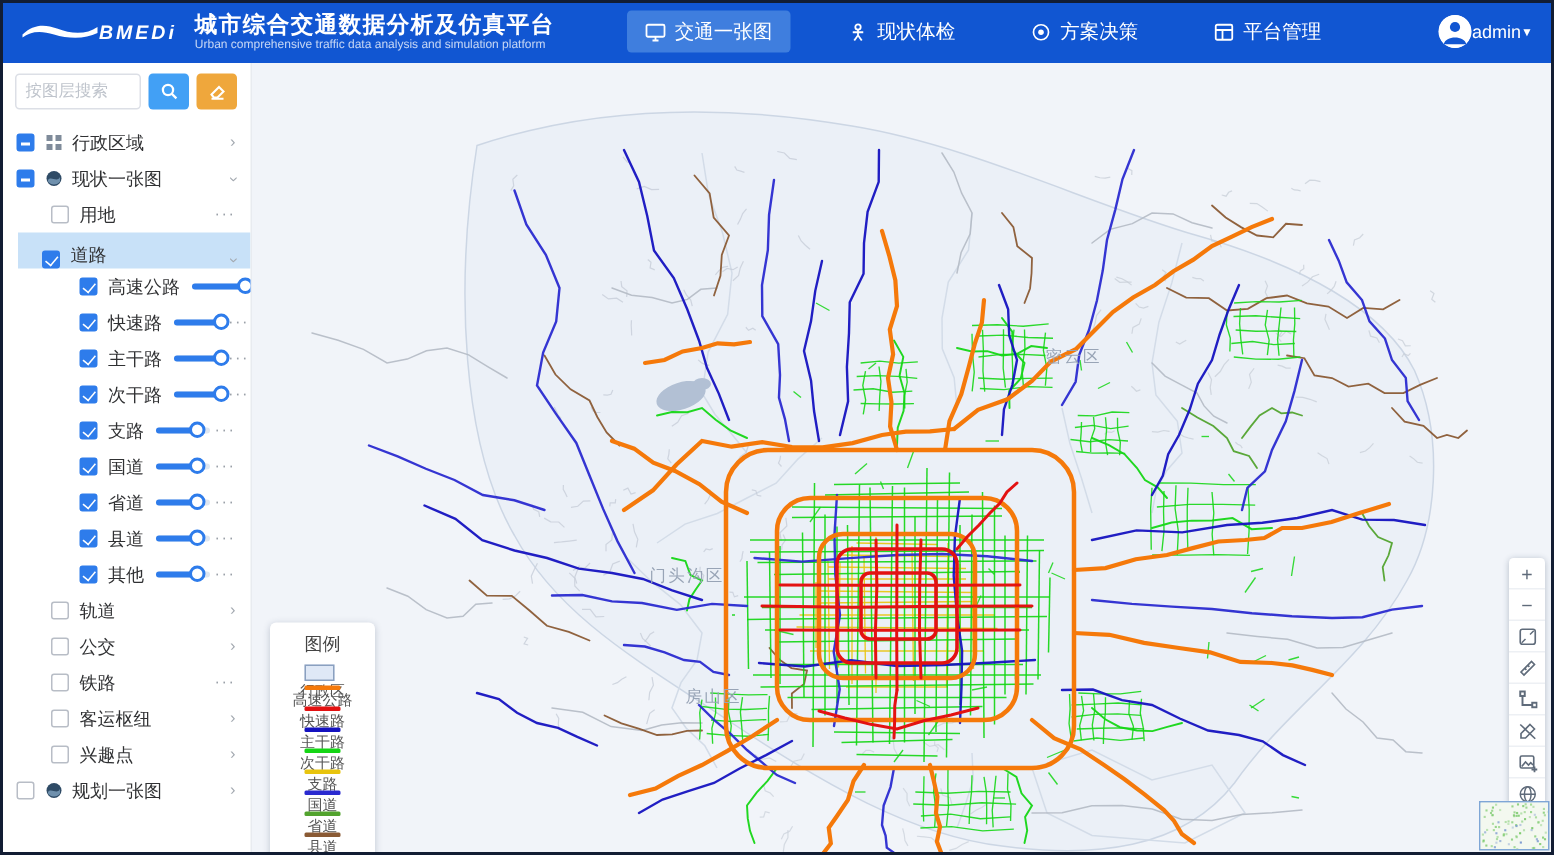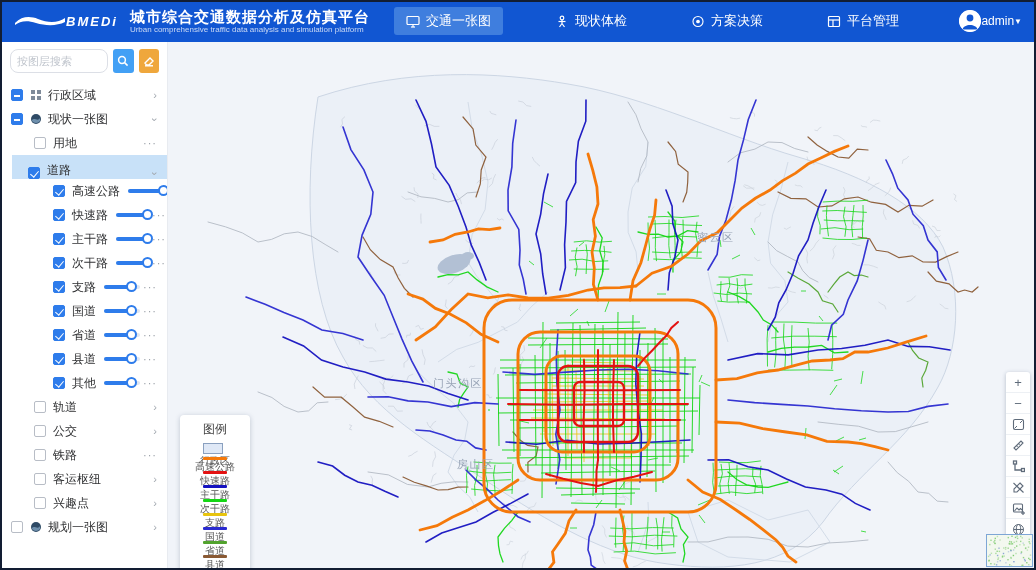--- a/index.html
+++ b/index.html
@@ -8,34 +8,34 @@
   .app::after{content:"";position:absolute;inset:0;border:2px solid #121d33;pointer-events:none;z-index:90;}
 
   
   .header{position:absolute;left:0;top:0;width:1036px;height:42px;background:#1156d2;display:flex;align-items:center;padding:0 14px;color:#fff;z-index:20;}
   .logo{display:flex;align-items:flex-start;margin-right:12px;line-height:1;}
   .logo .wave{display:block;}
   .logo .logo-text{font-size:13px;font-weight:bold;letter-spacing:2px;font-style:italic;}
   .titleblock{line-height:1.15;}
   .title-cn{font-size:15px;font-weight:bold;letter-spacing:1px;}
   .title-en{font-size:8px;opacity:.75;}
-  .nav{display:flex;align-items:center;gap:40px;margin-left:24px;}
+  .nav{display:flex;align-items:center;gap:26px;margin-left:48px;}
   .tab{display:flex;align-items:center;gap:6px;font-size:13px;padding:5px 12px;border-radius:3px;cursor:pointer;white-space:nowrap;}
   .tab.active{background:#3f7ede;}
   .tab svg{display:block;}
   .user{margin-left:auto;display:flex;align-items:center;}
   .avatar{width:22px;height:22px;border-radius:50%;background:#fff;position:relative;overflow:hidden;}
   .avatar svg{display:block;}
   .user-name{font-size:12px;}
   .caret{font-size:8px;}
 
   
   .sidebar{position:absolute;left:0;top:42px;width:168px;bottom:0;background:#fff;z-index:10;overflow:hidden;border-right:1px solid #e8ebf0;}
   .searchrow{display:flex;align-items:center;gap:5px;padding:7px 8px 6px 10px;}
-  .searchrow input{width:98px;height:24px;border:1px solid #dcdfe6;border-radius:8px;font-size:11px;padding:0 6px;color:#333;outline:none;}
+  .searchrow input{width:84px;height:24px;border:1px solid #dcdfe6;border-radius:3px;font-size:11px;padding:0 6px;color:#333;outline:none;}
   .searchrow input::placeholder{color:#bfc4cc;}
   .sbtn{width:27px;height:24px;border:none;border-radius:3px;display:flex;align-items:center;justify-content:center;cursor:pointer;padding:0;}
   .sbtn.blue{background:#42a0f5;}
   .sbtn.orange{background:#efa73c;}
   .tree{padding-top:4px;}
   .trow{height:24px;display:flex;align-items:center;font-size:12px;color:#303133;padding-right:10px;cursor:default;}
   .lvl0{padding-left:11px;}
   .lvl1{padding-left:34px;}
   .lvl2{padding-left:53px;}
   .trow.selected{background:#c8e1f8;margin-left:12px;padding-left:16px;align-items:flex-end;}

